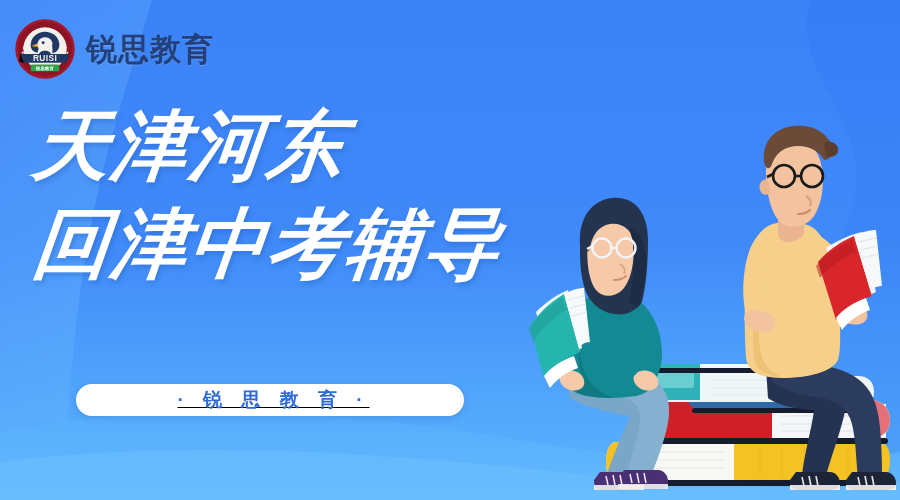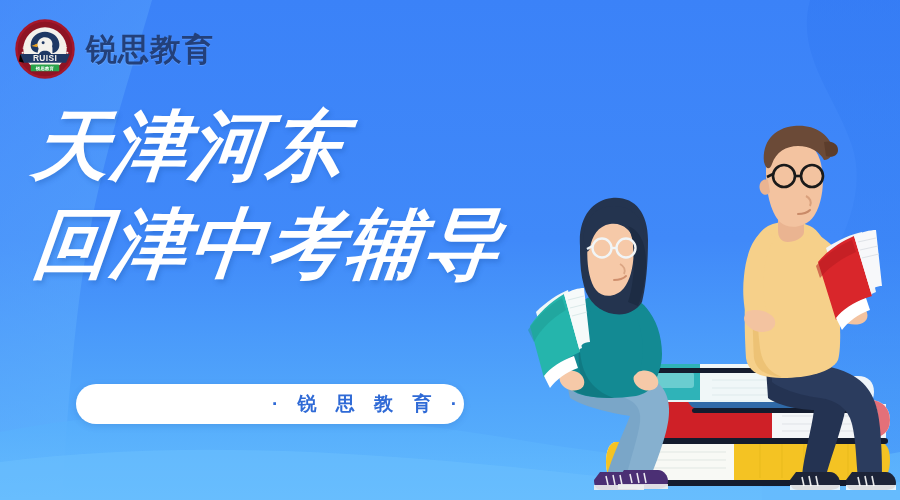--- a/index.html
+++ b/index.html
@@ -48,26 +48,27 @@
     letter-spacing:2px;
     white-space:nowrap;
     text-shadow:2px 3px 5px rgba(26,83,170,.32);
     transform:skewX(-6deg);
   }
   #hl-2 { margin-top:22px; }
 
   
   #pill {
     position:absolute; left:76px; top:384px;
-    width:388px; height:40px;
+    width:388px; height:32px;
     background:#ffffff;
     border-radius:20px;
-    display:flex; align-items:center; justify-content:flex-end;
+    display:flex; align-items:center; justify-content:center;
     box-shadow:0 2px 7px rgba(18,63,140,.16);
     z-index:5;
+    text-decoration:underline;
   }
   #pill-text {
     font-size:19px; font-weight:700; color:#2f6ad6;
     letter-spacing:7px; text-indent:7px;
     white-space:nowrap;
   }
 
   
   #illustration {
     position:absolute; right:0; bottom:0;

